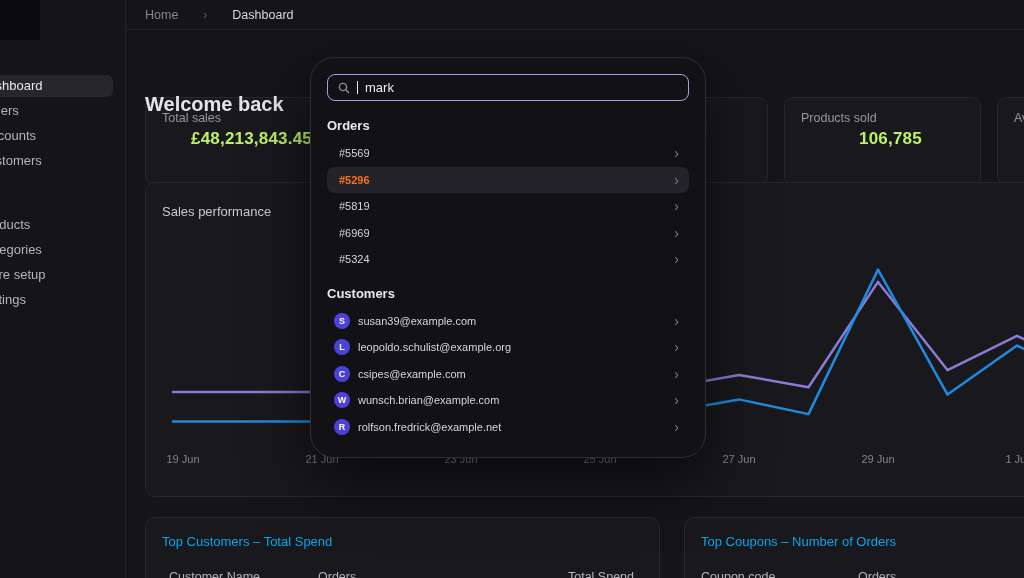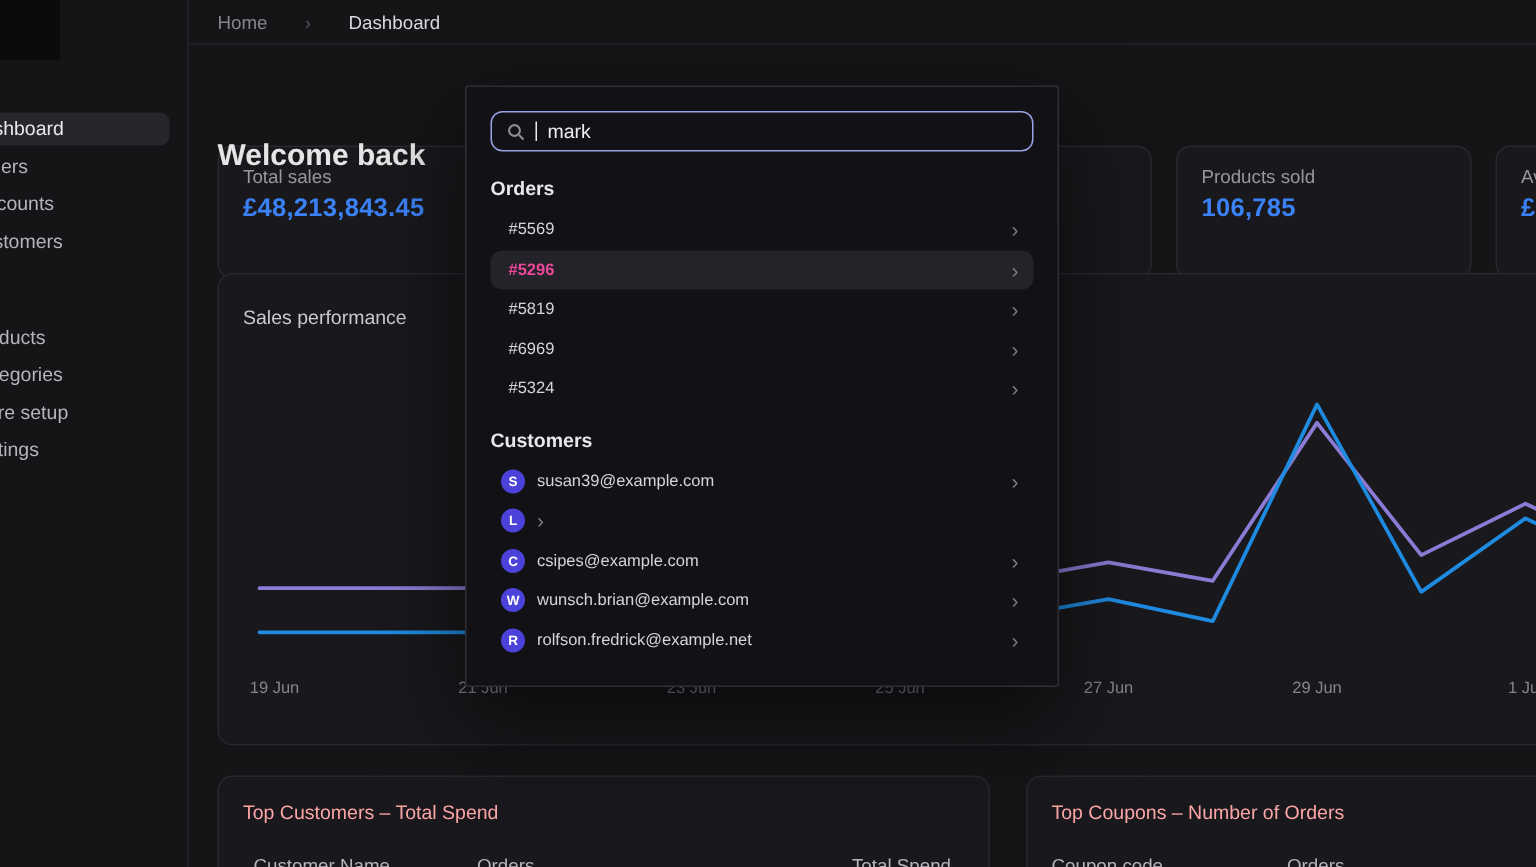--- a/index.html
+++ b/index.html
@@ -32,58 +32,58 @@
                  background:#232328; }
 
   
   .page-title { position:absolute; left:145px; top:53px; font-size:20px; font-weight:700;
                 color:#e5e5e5; z-index:2;margin-top:40px; }
 
   
   .stat-card { position:absolute; top:97px; width:197px; height:89px; background:#19191d;
                border:1px solid #28282d; border-radius:10px; z-index:1; }
   .stat-label { margin:13px 0 4px 16px; font-size:12.5px; color:#97979f; white-space:nowrap; }
-  .stat-value { margin-left:16px; font-size:17px; font-weight:700; color:#3b82f6;
-                letter-spacing:.2px; white-space:nowrap; }
+  .stat-value { margin-left:16px; font-size:17px; font-weight:700; color:#bef264;
+                letter-spacing:.2px; white-space:nowrap;text-align:center; }
 
   
   .chart-card { position:absolute; left:145px; top:182px; width:1049px; height:315px;
                 background:#19191d; border:1px solid #28282d; border-radius:10px; z-index:1; }
   .chart-title { position:absolute; left:16px; top:21px; font-size:13px; color:#c9c9cf; }
   .chart-svg { position:absolute; left:0; top:0; pointer-events:none; }
   .tick { position:absolute; top:270px; transform:translateX(-50%); font-size:11px;
           color:#84848c; white-space:nowrap; }
   .tick-0{left:37px} .tick-1{left:176px} .tick-2{left:315px} .tick-3{left:454px}
   .tick-4{left:593px} .tick-5{left:732px} .tick-6{left:871px}
 
   
   .bottom-card { position:absolute; top:517px; width:515px; height:120px; background:#19191d;
                  border:1px solid #28282d; border-radius:10px; z-index:1; }
   .bottom-card.left { left:145px; } .bottom-card.right { left:684px; }
-  .bottom-title { position:absolute; left:16px; top:16px; font-size:13px; color:#fca5a5;
+  .bottom-title { position:absolute; left:16px; top:16px; font-size:13px; color:#0ea5e9;
                   white-space:nowrap; }
   .th { position:absolute; top:52px; font-size:12.5px; font-weight:500; color:#b4b4bc;
         white-space:nowrap; }
 
   
   .modal { position:absolute; left:310px; top:57px; width:396px; height:401px;
-           background:#121216; border:1px solid #2e2e34; border-radius:2px;
+           background:#121216; border:1px solid #2e2e34; border-radius:24px;
            box-shadow:0 24px 60px rgba(0,0,0,.6); z-index:10; padding:16px; }
   .search-box { height:27px; border:1px solid #9aa3e6; border-radius:8px; display:flex;
                 align-items:center; padding:0 10px; gap:7px; cursor:text; }
   .search-icon { display:flex; color:#8e8e96; }
   .caret { width:1px; height:13px; background:#ececf0; }
   .search-text { font-size:13px; color:#ececf0; }
   .section-title { margin:17px 0 7px 0; font-size:13px; font-weight:700; color:#e8e8ec; }
   .section-title.customers { margin-top:13px; }
   .row { height:26.5px; display:flex; align-items:center; border-radius:8px;
          padding:0 10px 0 12px; cursor:pointer; }
   .row.highlighted { background:#232329; }
   .row-label { flex:1; font-size:11px; color:#d4d4da; }
-  .row.highlighted .row-label { color:#ec4899; font-weight:600; }
+  .row.highlighted .row-label { color:#f97316; font-weight:600; }
   .row-chevron { font-size:14px; color:#7e7e86; line-height:1; }
   .row.customer { padding-left:7px; }
   .avatar { width:16px; height:16px; border-radius:50%; background:#4b42d9; color:#fff;
             font-size:9px; font-weight:700; display:flex; align-items:center;
             justify-content:center; margin-right:8px; flex:0 0 16px; }
 </style>
 </head>
 <body>
 
 <div class="sidebar">
@@ -196,20 +196,21 @@
 
   <div class="section-title customers">Customers</div>
 
   <div class="row customer">
     <span class="avatar">S</span>
     <span class="row-label">susan39@example.com</span>
     <span class="row-chevron">›</span>
   </div>
   <div class="row customer">
     <span class="avatar">L</span>
+    <span class="row-label">leopoldo.schulist@example.org</span>
     <span class="row-chevron">›</span>
   </div>
   <div class="row customer">
     <span class="avatar">C</span>
     <span class="row-label">csipes@example.com</span>
     <span class="row-chevron">›</span>
   </div>
   <div class="row customer">
     <span class="avatar">W</span>
     <span class="row-label">wunsch.brian@example.com</span>

